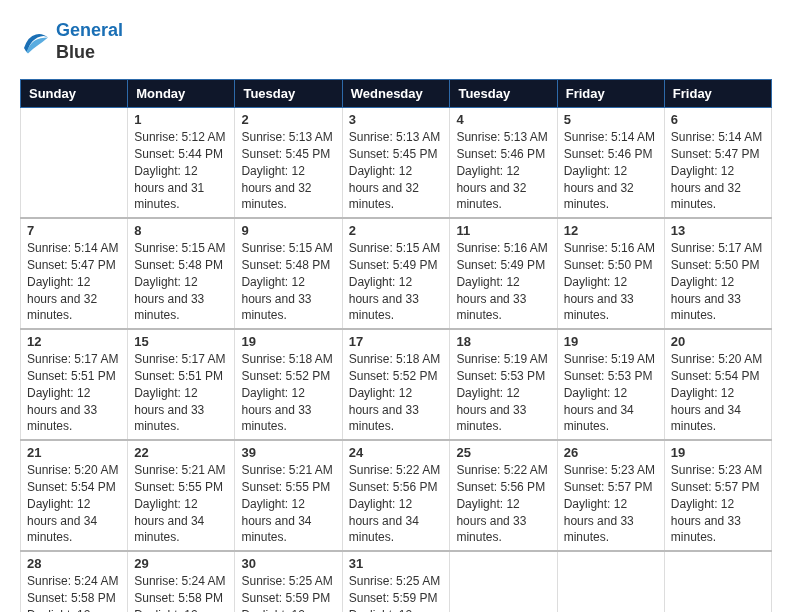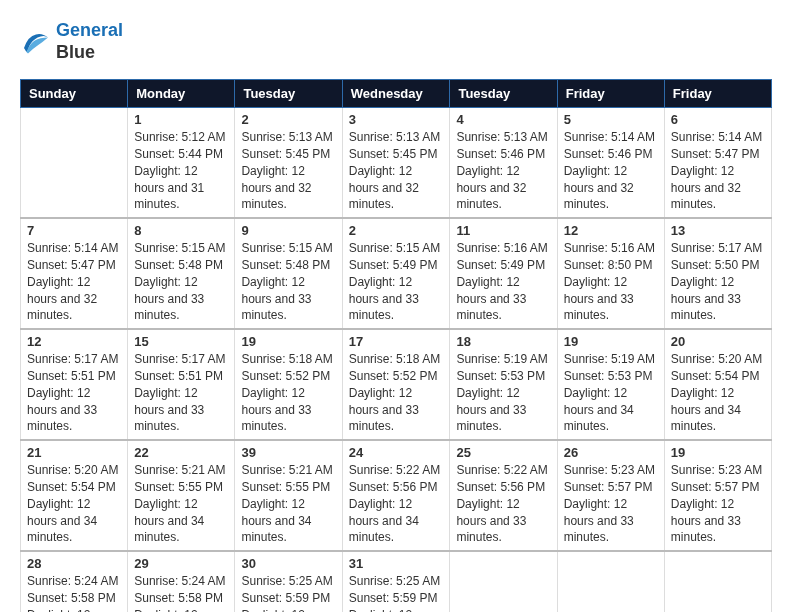--- a/index.html
+++ b/index.html
@@ -193,21 +193,21 @@
         <td>
           <span class="day-num">11</span>
           <div class="day-info">Sunrise: 5:16 AM
 Sunset: 5:49 PM
 Daylight: 12 hours
 and 33 minutes.</div>
         </td>
         <td>
           <span class="day-num">12</span>
           <div class="day-info">Sunrise: 5:16 AM
-Sunset: 8:50 PM
+Sunset: 5:50 PM
 Daylight: 12 hours
 and 33 minutes.</div>
         </td>
         <td>
           <span class="day-num">13</span>
           <div class="day-info">Sunrise: 5:17 AM
 Sunset: 5:50 PM
 Daylight: 12 hours
 and 33 minutes.</div>
         </td>

